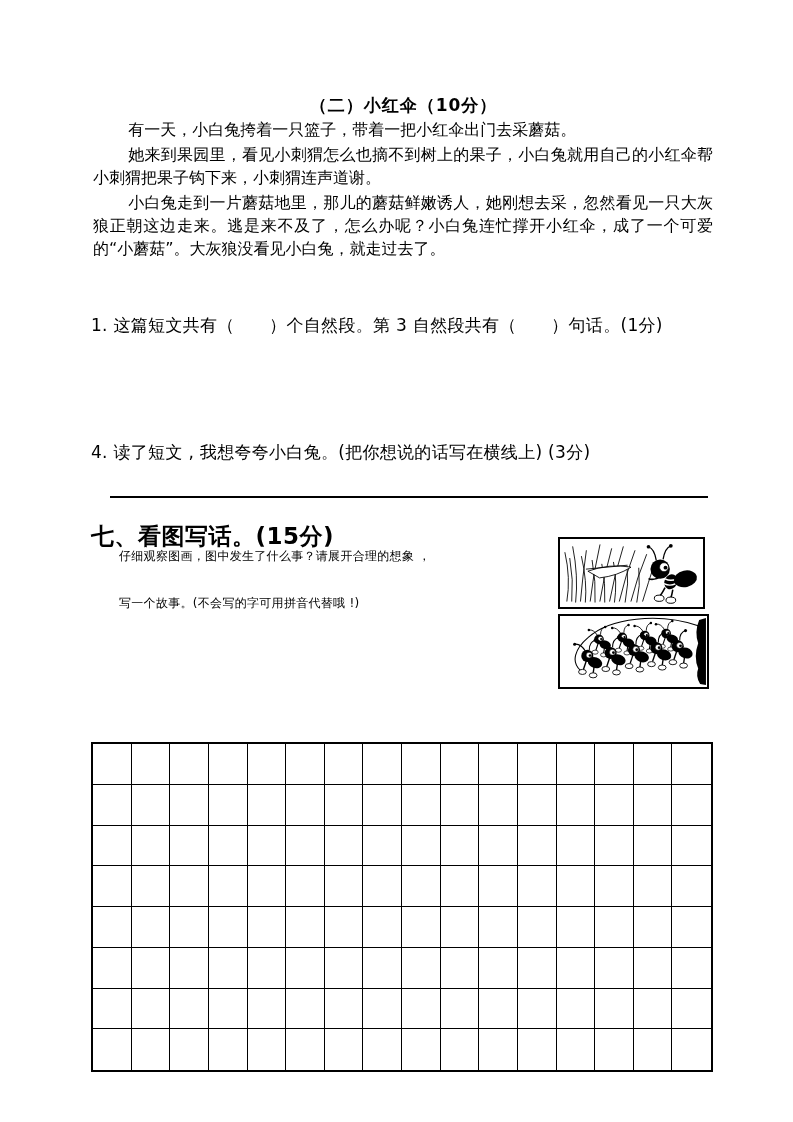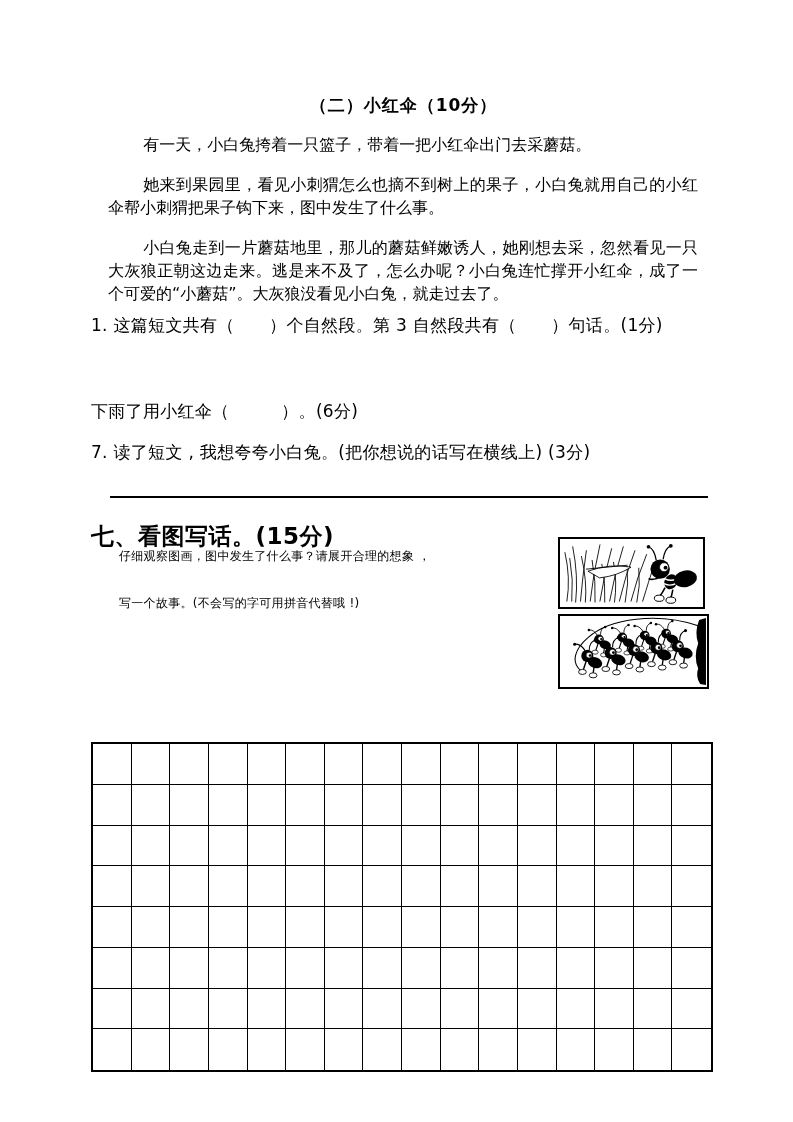--- a/index.html
+++ b/index.html
@@ -6,21 +6,21 @@
   body{width:793px;height:1122px;position:relative;overflow:hidden;
        font-family:"DejaVu Sans",sans-serif;color:#000;}
   .abs{position:absolute;}
   #exam-page{position:absolute;left:7px;top:0;width:793px;height:892px;background:#fff;}
 
   .section-title{left:0;top:94px;width:793px;text-align:center;
        font-size:17px;font-weight:bold;letter-spacing:1px;}
 
   .passage{left:84px;top:116px;width:624px;font-size:16px;line-height:23px;
        text-align:justify;}
-  .passage p{margin:17px;text-indent:2.2em;}
+  .passage p{margin:2px;text-indent:2.2em;}
 
   .q{left:84px;width:648px;font-size:17px;line-height:25px;letter-spacing:0.3px;}
   .q1{top:313px;}
   .q2a{top:356px;}
   .q2b{top:399px;}
   .q3{top:440px;}
 
   .answer-line{left:103px;top:478px;width:598px;height:18px;
        border-bottom:2px solid #000;}
 
@@ -42,27 +42,26 @@
 </style>
 </head>
 <body>
 
 <div id="exam-page">
 
   <div class="abs section-title">（二）小红伞（10分）</div>
 
   <div class="abs passage">
     <p>有一天，小白兔挎着一只篮子，带着一把小红伞出门去采蘑菇。</p>
-    <p>她来到果园里，看见小刺猬怎么也摘不到树上的果子，小白兔就用自己的小红伞帮小刺猬把果子钩下来，图中发生了什么事。</p>
+    <p>她来到果园里，看见小刺猬怎么也摘不到树上的果子，小白兔就用自己的小红伞帮小刺猬把果子钩下来，小刺猬连声道谢。</p>
     <p>小白兔走到一片蘑菇地里，那儿的蘑菇鲜嫩诱人，她刚想去采，忽然看见一只大灰狼正朝这边走来。逃是来不及了，怎么办呢？小白兔连忙撑开小红伞，成了一个可爱的“小蘑菇”。大灰狼没看见小白兔，就走过去了。</p>
   </div>
 
   <div class="abs q q1">1. 这篇短文共有（　　）个自然段。第 3 自然段共有（　　）句话。(1分)</div>
-  <div class="abs q q2b">下雨了用小红伞（　　　）。(6分)</div>
-  <div class="abs q q3">7. 读了短文 , 我想夸夸小白兔。(把你想说的话写在横线上) (3分)</div>
+  <div class="abs q q3">4. 读了短文 , 我想夸夸小白兔。(把你想说的话写在横线上) (3分)</div>
 
   <div class="abs answer-line"></div>
 
   <div class="abs heading7">七、看图写话。(15分)</div>
   <div class="abs instr instr1">仔细观察图画，图中发生了什么事？请展开合理的想象 ，</div>
   <div class="abs instr instr2">写一个故事。(不会写的字可用拼音代替哦 !)</div>
 
   <div class="abs pic pic1">
     <svg viewBox="0 0 145 70" xmlns="http://www.w3.org/2000/svg">
       <g stroke="#000" stroke-width="0.9" fill="none" stroke-linecap="round">

